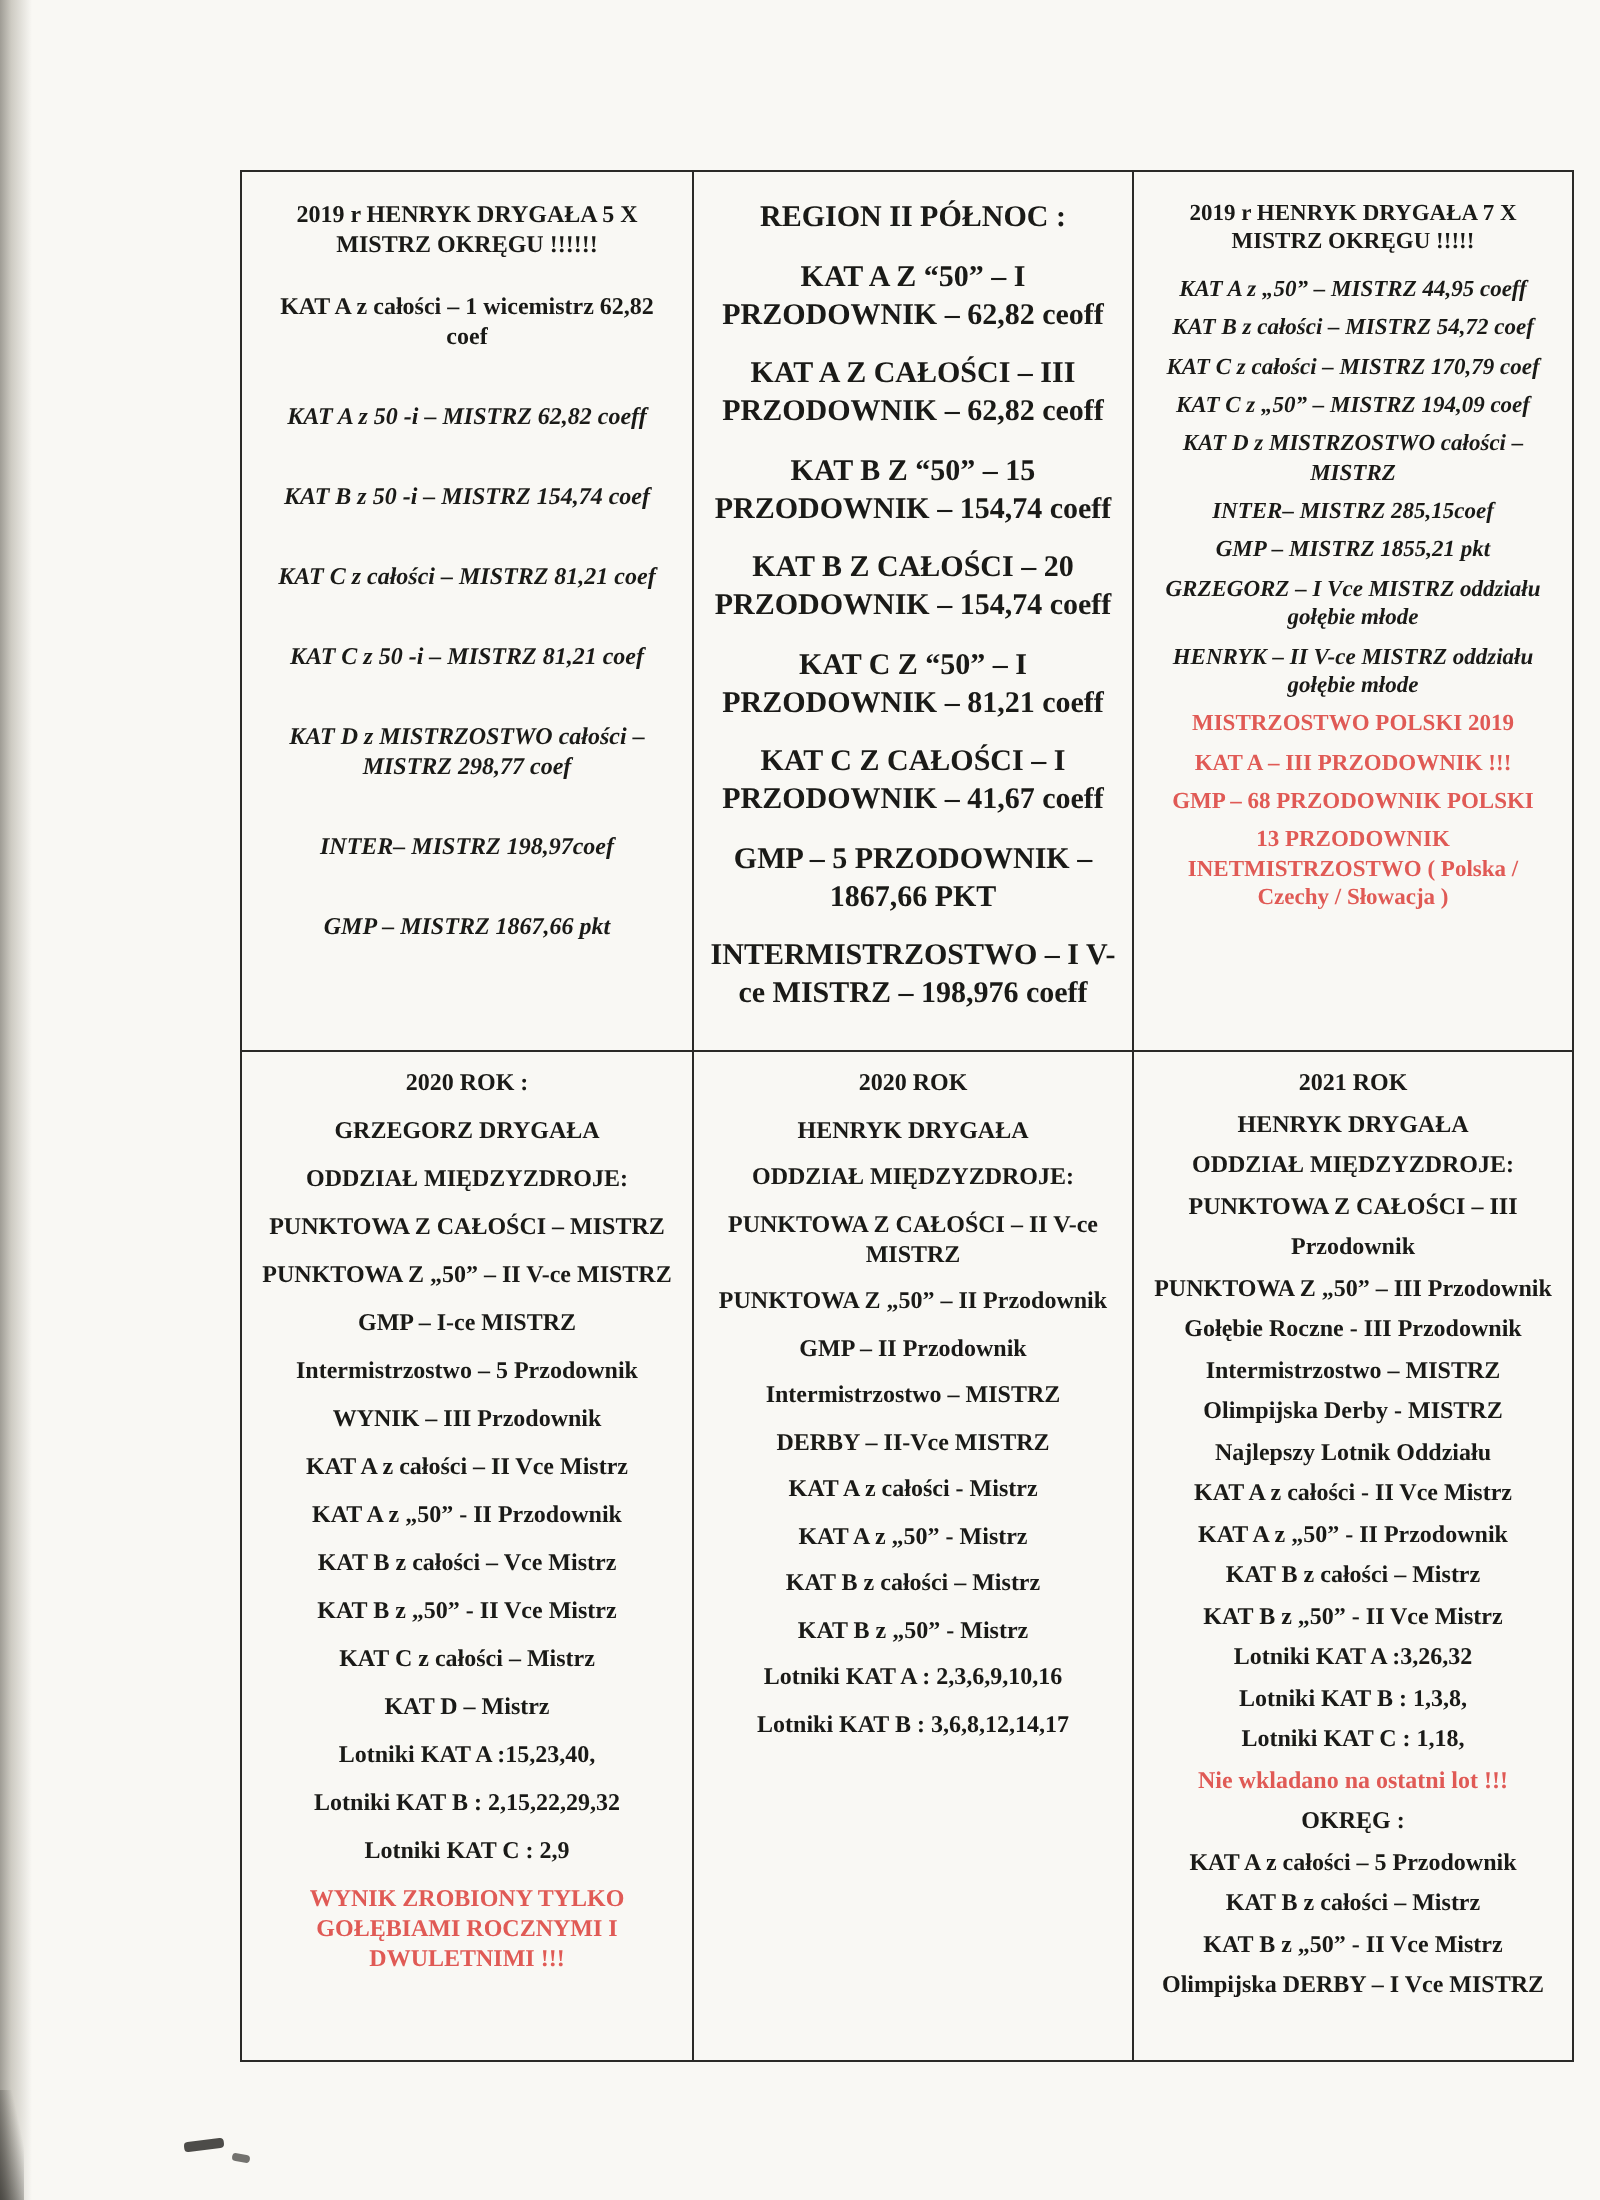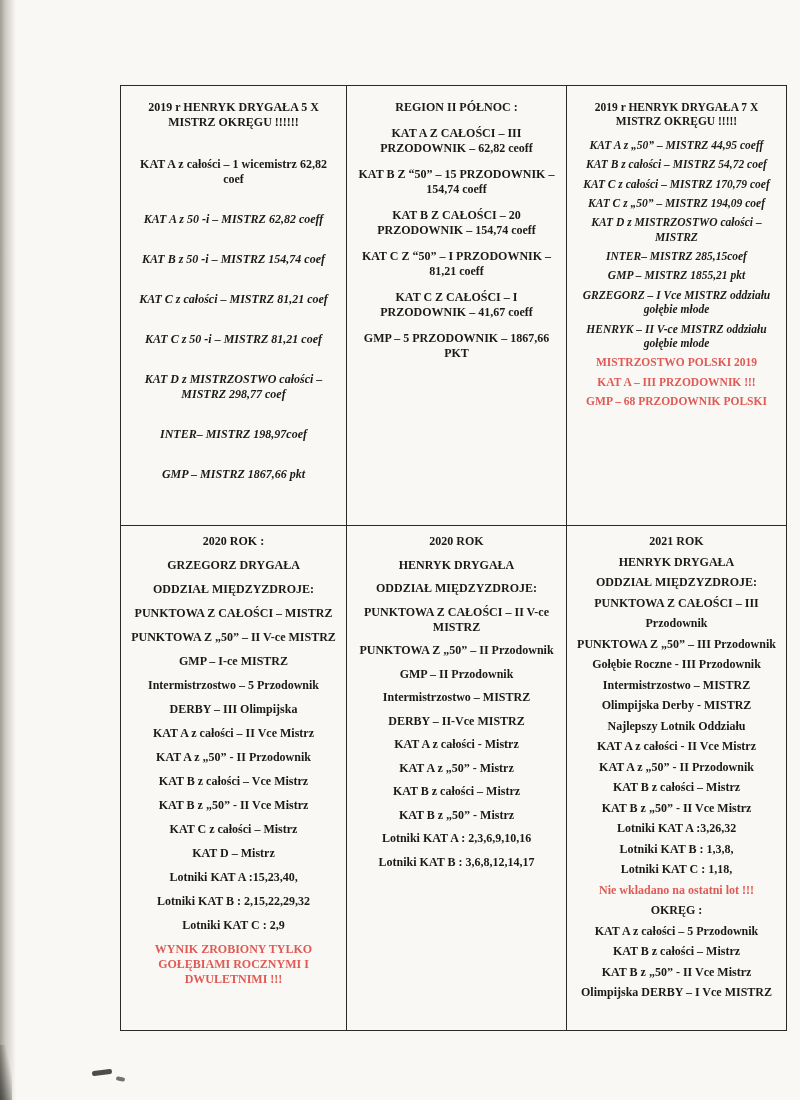--- a/index.html
+++ b/index.html
@@ -47,22 +47,22 @@
     overflow:hidden;
   }
   .c1,.c2,.c3 { padding:14px 8px 4px; }
   .c4,.c5,.c6 { padding:8px 8px 4px; }
   .line { text-align:center; line-height:1.25; }
   .st-b { font-weight:bold; }
   .st-i { font-weight:bold; font-style:italic; }
   .st-r { font-weight:bold; }
   .al-l { text-align:center; }
   .c1 .line { font-size:12px;   margin-bottom:25px; }
-  .c1 .line:first-child { margin-bottom:27px;text-align:center; }
-  .c2 .line { font-size:12px;   margin-bottom:11px; }
+  .c1 .line:first-child { margin-bottom:16px;text-align:center; }
+  .c2 .line { font-size:15px;   margin-bottom:11px; }
   .c3 .line { font-size:11.5px; margin-bottom:5px; }
   .c3 .line:first-child { margin-bottom:9px; }
   .c4 .line { font-size:12px;   margin-bottom:9px; }
   .c5 .line { font-size:12px;   margin-bottom:8.5px; }
   .c6 .line { font-size:12px;   margin-bottom:5.5px; }
 </style>
 </head>
 <body>
 
 <div class="page">
@@ -76,51 +76,54 @@
         <div class="line st-i">KAT A z 50 -i – MISTRZ 62,82 coeff</div>
         <div class="line st-i">KAT B z 50 -i – MISTRZ 154,74 coef</div>
         <div class="line st-i">KAT C z całości – MISTRZ 81,21 coef</div>
         <div class="line st-i">KAT C z 50 -i – MISTRZ 81,21 coef</div>
         <div class="line st-i">KAT D z MISTRZOSTWO całości – MISTRZ 298,77 coef</div>
         <div class="line st-i">INTER– MISTRZ 198,97coef</div>
         <div class="line st-i">GMP – MISTRZ 1867,66 pkt</div>
       </div>
     <div class="cell c2">
         <div class="line st-b">REGION II PÓŁNOC :</div>
+        <div class="line st-b">KAT A Z “50” – I PRZODOWNIK – 62,82 ceoff</div>
         <div class="line st-b">KAT A Z CAŁOŚCI – III PRZODOWNIK – 62,82 ceoff</div>
         <div class="line st-b">KAT B Z “50” – 15 PRZODOWNIK – 154,74 coeff</div>
         <div class="line st-b">KAT B Z CAŁOŚCI – 20 PRZODOWNIK – 154,74 coeff</div>
         <div class="line st-b">KAT C Z “50” – I PRZODOWNIK – 81,21 coeff</div>
         <div class="line st-b">KAT C Z CAŁOŚCI – I PRZODOWNIK – 41,67 coeff</div>
         <div class="line st-b">GMP – 5 PRZODOWNIK – 1867,66 PKT</div>
+        <div class="line st-b">INTERMISTRZOSTWO – I V-ce MISTRZ – 198,976 coeff</div>
       </div>
     <div class="cell c3">
         <div class="line st-b">2019 r HENRYK DRYGAŁA 7 X MISTRZ OKRĘGU !!!!!</div>
         <div class="line st-i">KAT A z „50” – MISTRZ 44,95 coeff</div>
         <div class="line st-i al-l">KAT B z całości – MISTRZ 54,72 coef</div>
         <div class="line st-i al-l">KAT C z całości – MISTRZ 170,79 coef</div>
         <div class="line st-i al-l">KAT C z „50” – MISTRZ 194,09 coef</div>
         <div class="line st-i al-l">KAT D z MISTRZOSTWO całości – MISTRZ</div>
         <div class="line st-i al-l">INTER– MISTRZ 285,15coef</div>
         <div class="line st-i al-l">GMP – MISTRZ 1855,21 pkt</div>
         <div class="line st-i al-l">GRZEGORZ – I Vce MISTRZ oddziału gołębie młode</div>
         <div class="line st-i al-l">HENRYK – II V-ce MISTRZ oddziału gołębie młode</div>
         <div class="line st-r" style="color: rgb(224, 90, 85);">MISTRZOSTWO POLSKI 2019</div>
         <div class="line st-r" style="color: rgb(224, 90, 85);">KAT A – III PRZODOWNIK !!!</div>
         <div class="line st-r" style="color: rgb(224, 90, 85);">GMP – 68 PRZODOWNIK POLSKI</div>
+        <div class="line st-r" style="color: rgb(224, 90, 85);">13 PRZODOWNIK INETMISTRZOSTWO ( Polska / Czechy / Słowacja )</div>
       </div>
     <div class="cell c4">
         <div class="line st-b">2020 ROK :</div>
         <div class="line st-b">GRZEGORZ DRYGAŁA</div>
         <div class="line st-b">ODDZIAŁ MIĘDZYZDROJE:</div>
         <div class="line st-b">PUNKTOWA Z CAŁOŚCI – MISTRZ</div>
         <div class="line st-b">PUNKTOWA Z „50” – II V-ce MISTRZ</div>
         <div class="line st-b">GMP – I-ce MISTRZ</div>
         <div class="line st-b">Intermistrzostwo – 5 Przodownik</div>
-        <div class="line st-b">DERBY – III Olimpijska</div>
+        <div class="line st-b">WYNIK – III Przodownik</div>
         <div class="line st-b">KAT A z całości – II Vce Mistrz</div>
         <div class="line st-b">KAT A z „50” - II Przodownik</div>
         <div class="line st-b">KAT B z całości – Vce Mistrz</div>
         <div class="line st-b">KAT B z „50” - II Vce Mistrz</div>
         <div class="line st-b">KAT C z całości – Mistrz</div>
         <div class="line st-b">KAT D –  Mistrz</div>
         <div class="line st-b">Lotniki KAT A :15,23,40,</div>
         <div class="line st-b">Lotniki KAT B : 2,15,22,29,32</div>
         <div class="line st-b">Lotniki KAT C : 2,9</div>
         <div class="line st-r" style="color: rgb(224, 90, 85);">WYNIK ZROBIONY TYLKO GOŁĘBIAMI ROCZNYMI I DWULETNIMI !!!</div>

